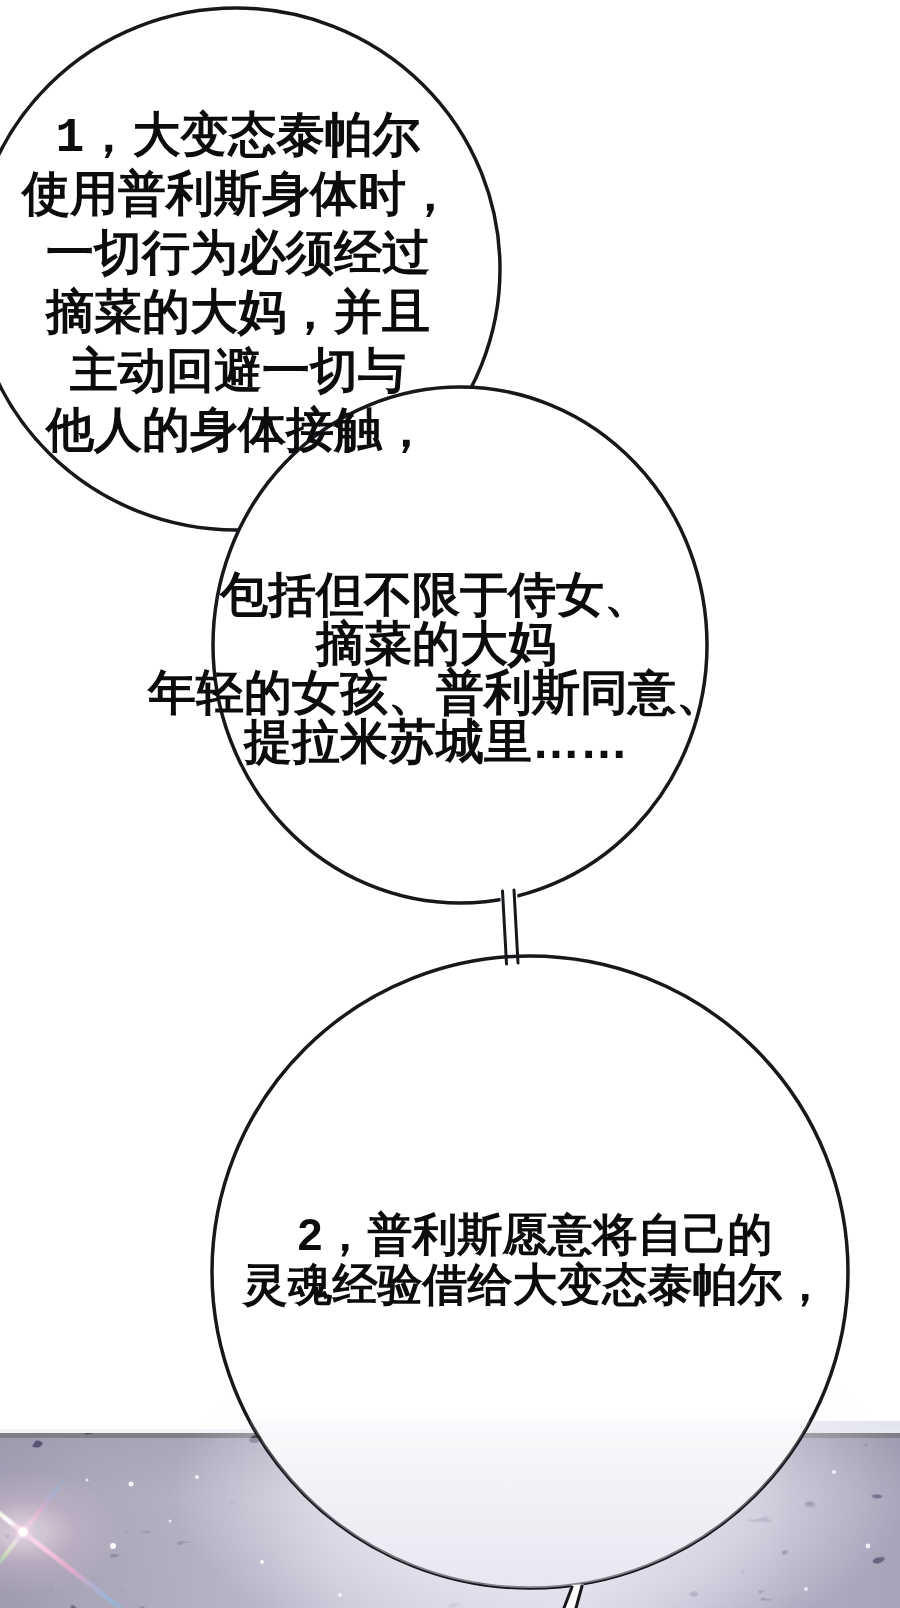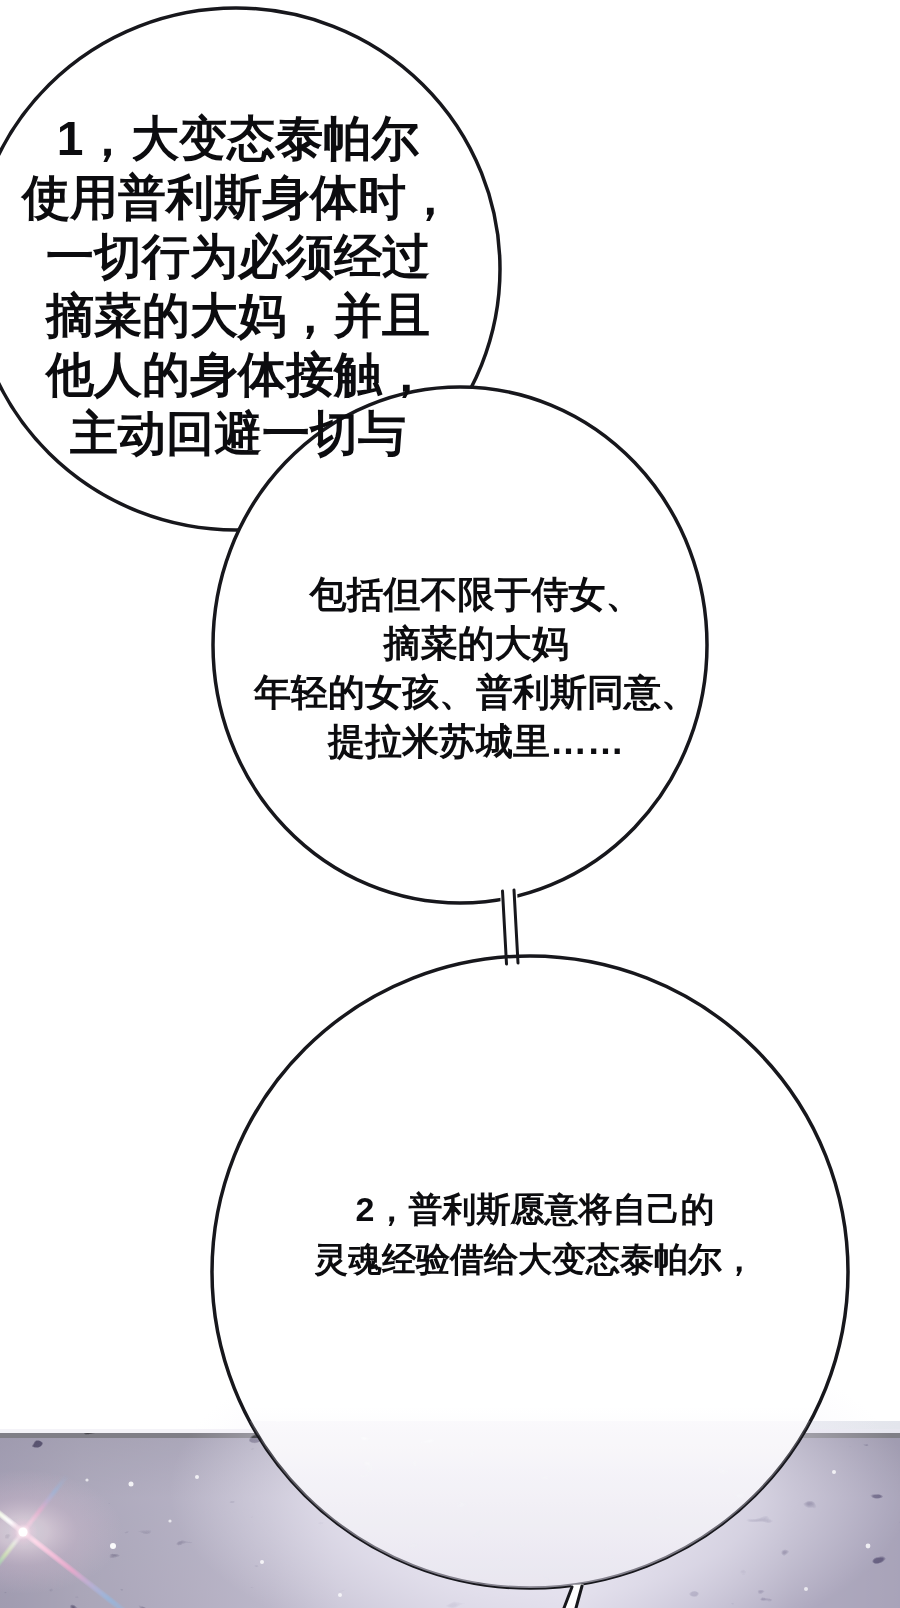--- a/index.html
+++ b/index.html
@@ -5,23 +5,23 @@
   html,body { margin:0; padding:0; background:#ffffff; }
   .page {
     position:relative; width:900px; height:1608px; overflow:hidden;
     background:#ffffff; font-family:"Liberation Sans", sans-serif;
   }
   .art { position:absolute; left:0; top:0; }
   .btext {
     position:absolute; transform:translateX(-50%); text-align:center;
     white-space:nowrap; font-weight:700; color:#0c0c0f;
   }
-  .b1 { left:238px; top:109px;  font-size:48px; line-height:59px; }
-  .b2 { left:476px; top:570px;  font-size:37px; line-height:49px; }
-  .b3 { left:535px; top:1184px; font-size:34px; line-height:50px;text-align:center; }
+  .b1 { left:238px; top:109px;  font-size:48px; line-height:59px;font-family:Liberation Mono, monospace; }
+  .b2 { left:436px; top:570px;  font-size:48px; line-height:49px; }
+  .b3 { left:535px; top:1210px; font-size:45px; line-height:50px;text-align:center; }
 </style>
 </head>
 <body>
 
 <div class="page">
 
   <svg class="art" width="900" height="1608" viewBox="0 0 900 1608" xmlns="http://www.w3.org/2000/svg">
     <defs>
       <linearGradient id="gradX" x1="0" y1="0" x2="1" y2="0">
         <stop offset="0" stop-color="#6f6889"></stop>
@@ -148,22 +148,22 @@
         <line x1="582" y1="1586" x2="576" y2="1608"></line>
       </g>
     </g>
   </svg>
 
   <div class="btext b1">
     <div>1，大变态泰帕尔</div>
     <div>使用普利斯身体时，</div>
     <div>一切行为必须经过</div>
     <div>摘菜的大妈，并且</div>
+    <div>主动回避一切与</div>
     <div>他人的身体接触，</div>
-    <div>主动回避一切与</div>
   </div>
 
   <div class="btext b2">
     <div>包括但不限于侍女、</div>
     <div>摘菜的大妈</div>
     <div>年轻的女孩、普利斯同意、</div>
     <div>提拉米苏城里……</div>
   </div>
 
   <div class="btext b3">

